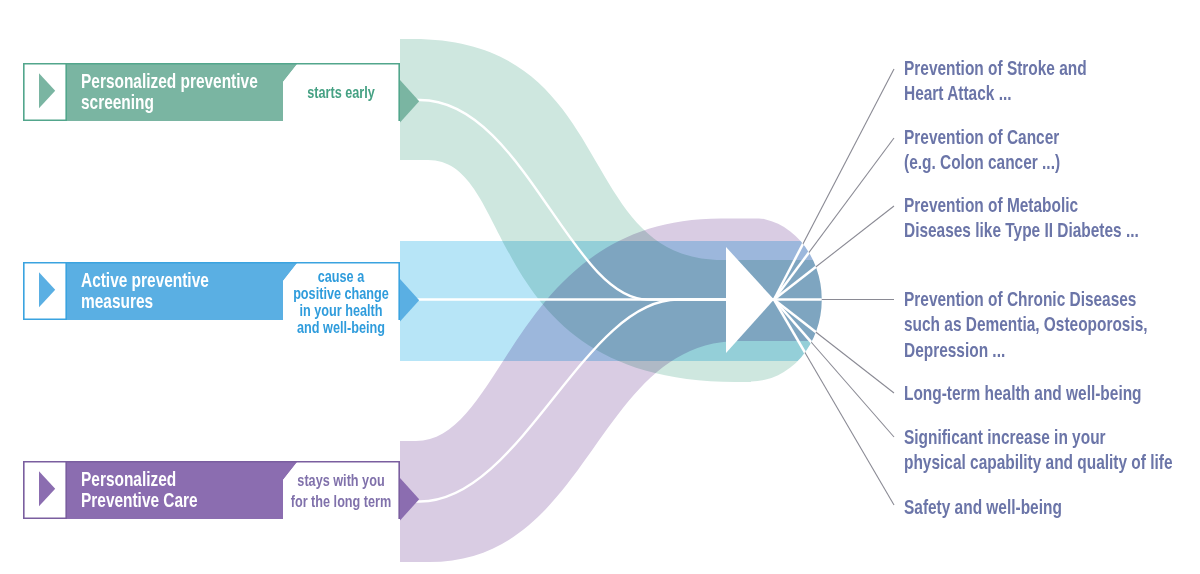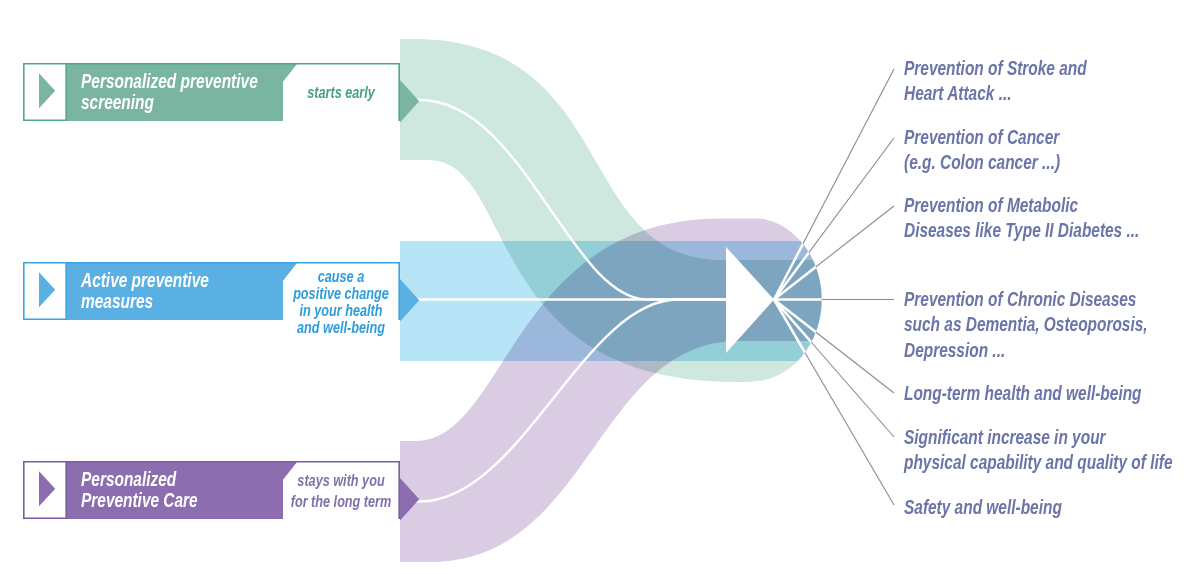--- a/index.html
+++ b/index.html
@@ -1,18 +1,18 @@
 <!DOCTYPE html>
 <html><head>
 <meta charset="utf-8">
 <style>
   html,body{margin:0;padding:0;}
   body{width:1200px;height:574px;background:#ffffff;overflow:hidden;
        font-family:"Liberation Sans",sans-serif;-webkit-font-smoothing:antialiased;}
-  #stage{position:relative;width:1092px;height:574px;font-style:italic;}
+  #stage{position:relative;width:1092px;height:574px;}
   svg.layer{position:absolute;left:0;top:0;}
 
   
   .block{position:absolute;left:0;top:0;}
   .btitle{position:absolute;color:#fff;font-weight:bold;font-size:21px;
           line-height:21.2px;letter-spacing:0px;white-space:pre;
           transform:scaleX(.735);transform-origin:left top;}
   .cap{position:absolute;font-weight:bold;font-size:17px;
        text-align:center;white-space:pre;transform:scaleX(.745);transform-origin:center top;}
   .outcome{position:absolute;color:#6b75a8;font-weight:bold;font-size:21px;

